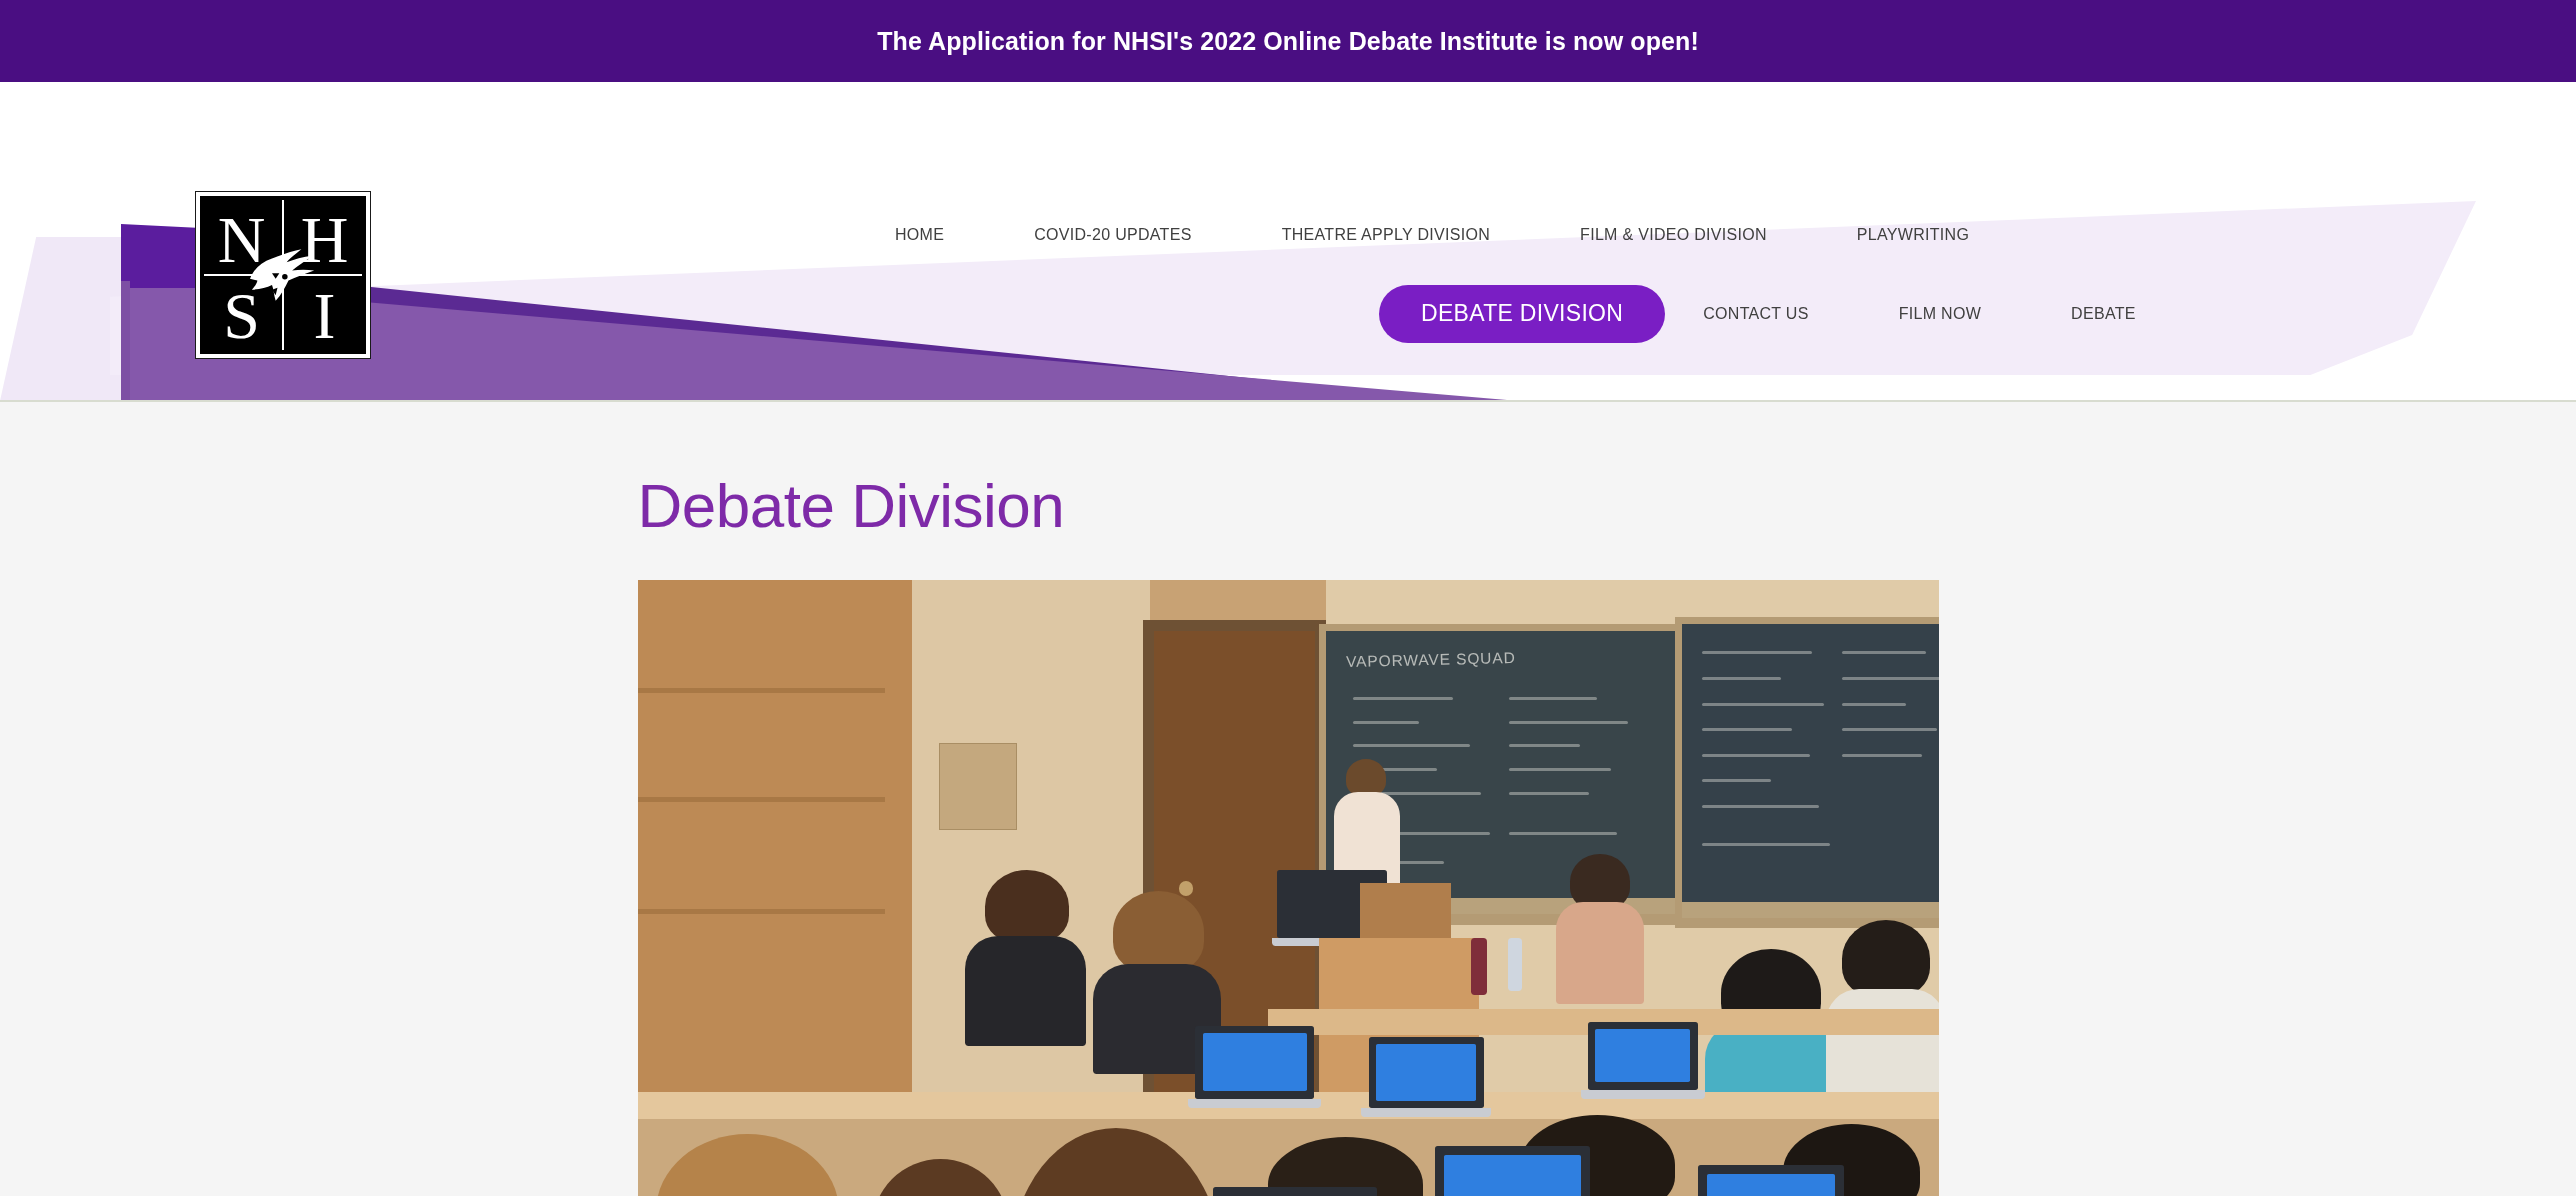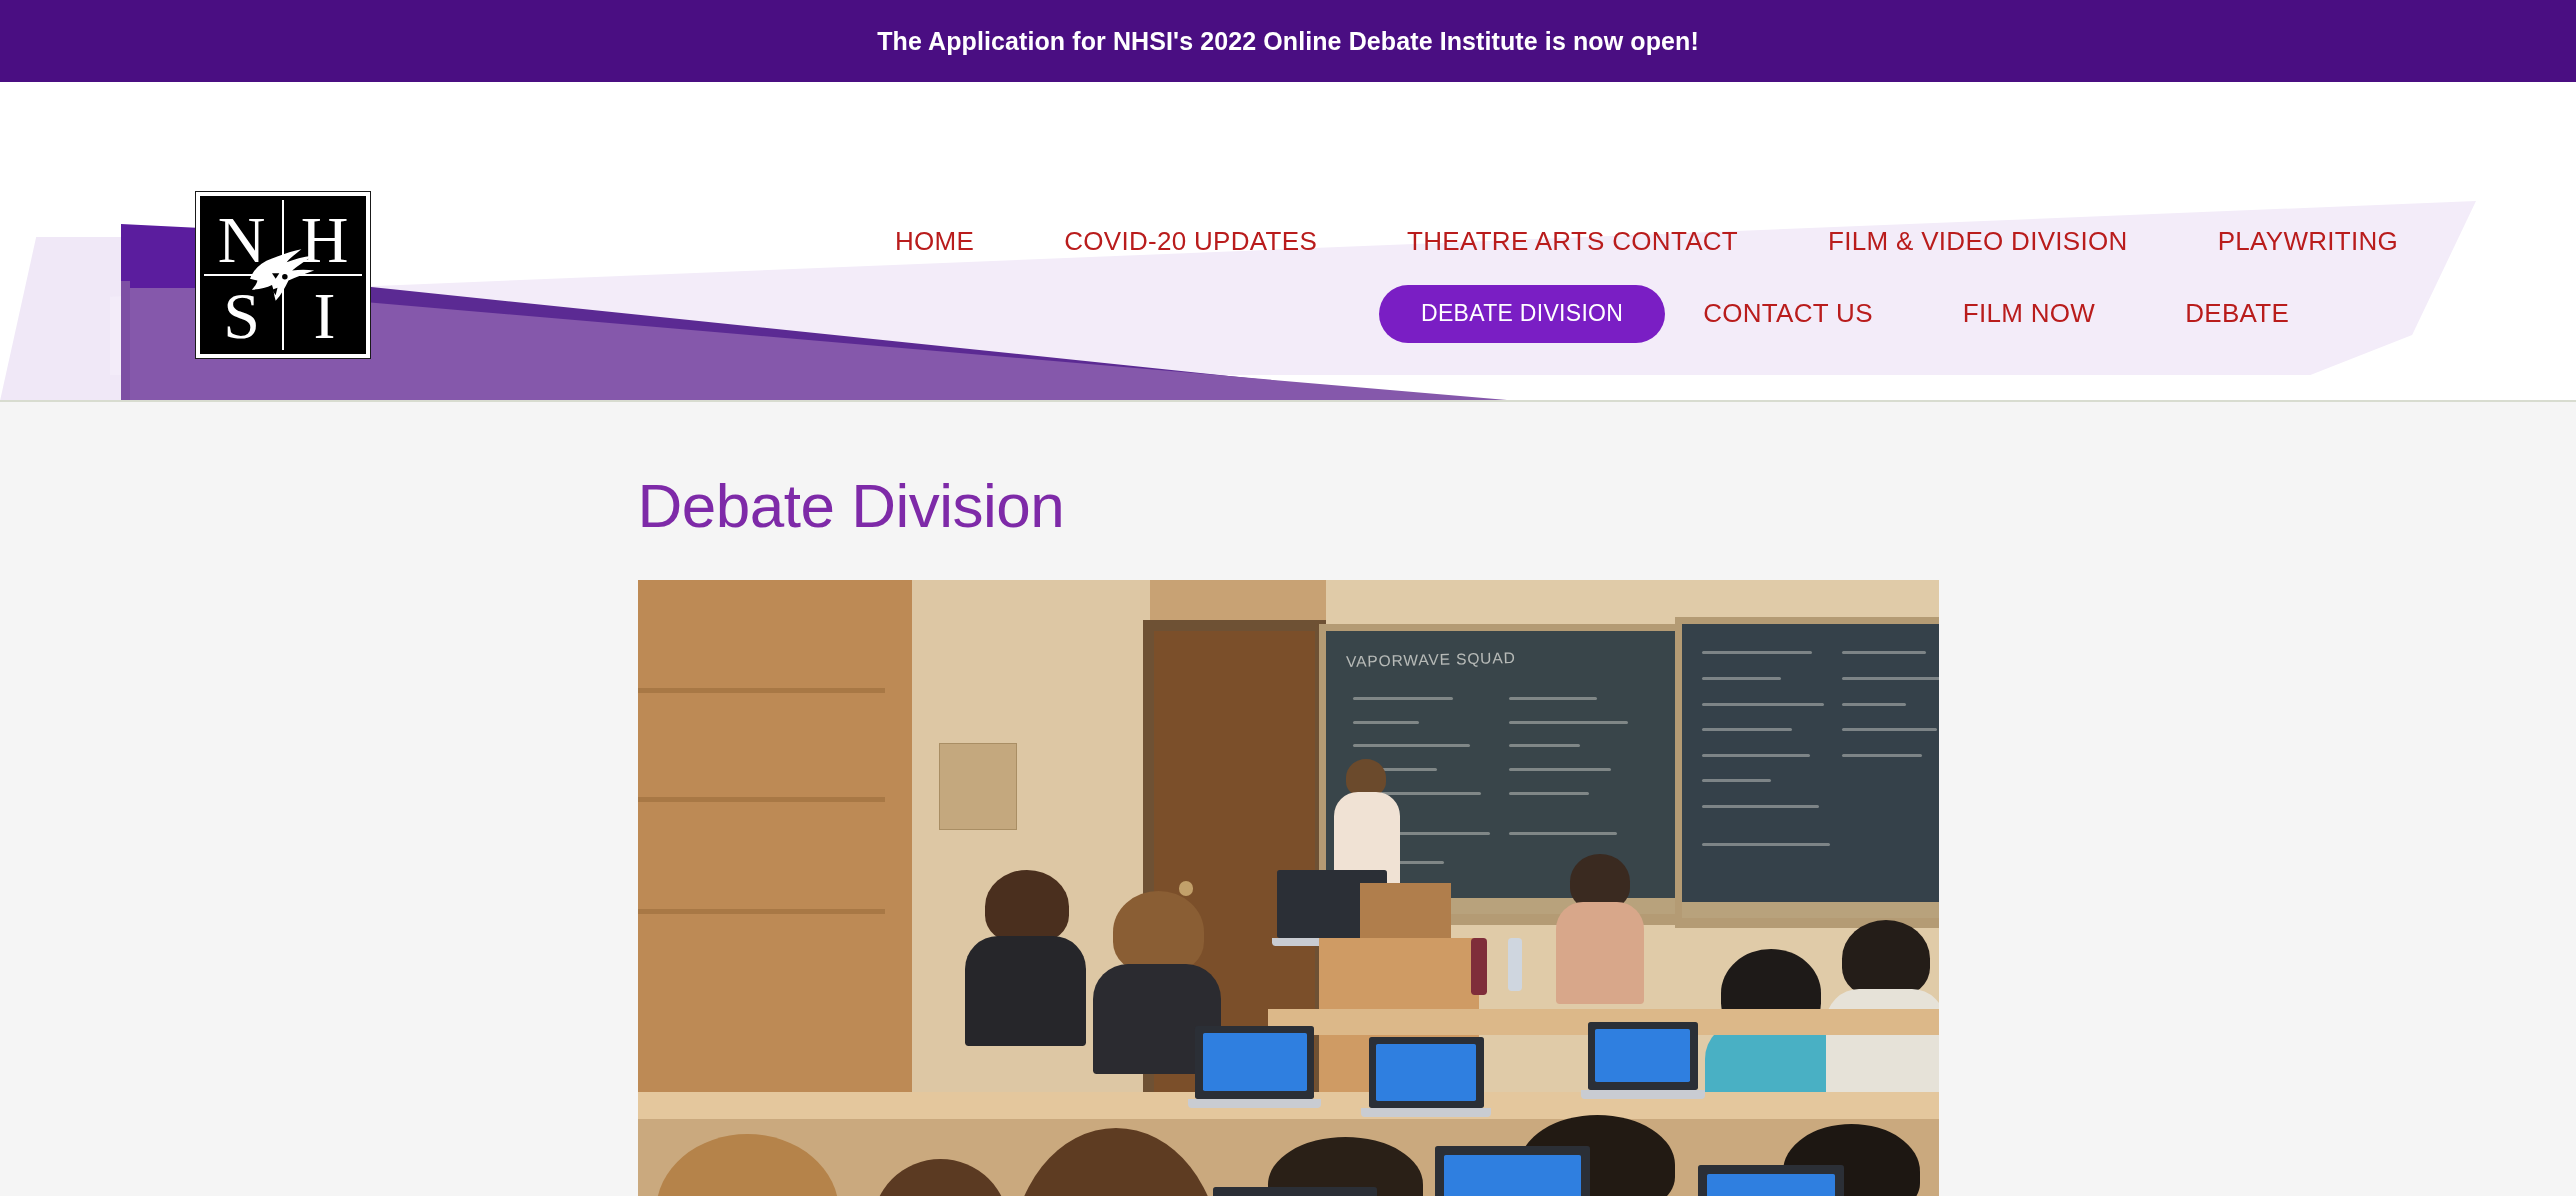--- a/index.html
+++ b/index.html
@@ -138,22 +138,22 @@
   
   .nav-row {
     position: absolute;
     display: flex;
     align-items: center;
   }
   .nav-row-1 { left: 895px; top: 144px; gap: 0; }
   .nav-row-2 { left: 1379px; top: 203px; gap: 0; }
 
   .nav-link {
-    color: #b91c1c;
-    font-size: 26px;
+    color: #404040;
+    font-size: 16px;
     font-weight: 500;
     letter-spacing: 0.3px;
     white-space: nowrap;
     text-decoration: none;
     cursor: pointer;
   }
   .nav-row-1 .nav-link { margin-right: 90px; }
   .nav-row-1 .nav-link:last-child { margin-right: 0; }
   .nav-row-2 .nav-link { margin-right: 90px; }
   .nav-row-2 .nav-link:last-child { margin-right: 0; }
@@ -291,21 +291,21 @@
           <path d="M30 34 L38 34 L34 40 Z" fill="#000000"></path>
           <circle cx="44" cy="38" r="3" fill="#000000"></circle>
           <path d="M30 52 L36 50 L34 58 Z" fill="#000000"></path>
         </svg>
       </div>
     </a>
 
     <nav class="nav-row nav-row-1">
       <a class="nav-link">HOME</a>
       <a class="nav-link">COVID-20 UPDATES</a>
-      <a class="nav-link">THEATRE ARTS CONTACT</a>
+      <a class="nav-link">THEATRE APPLY DIVISION</a>
       <a class="nav-link">FILM &amp; VIDEO DIVISION</a>
       <a class="nav-link">PLAYWRITING</a>
     </nav>
 
     <nav class="nav-row nav-row-2">
       <a class="nav-pill">DEBATE DIVISION</a>
       <a class="nav-link">CONTACT US</a>
       <a class="nav-link">FILM NOW</a>
       <a class="nav-link">DEBATE</a>
     </nav>

